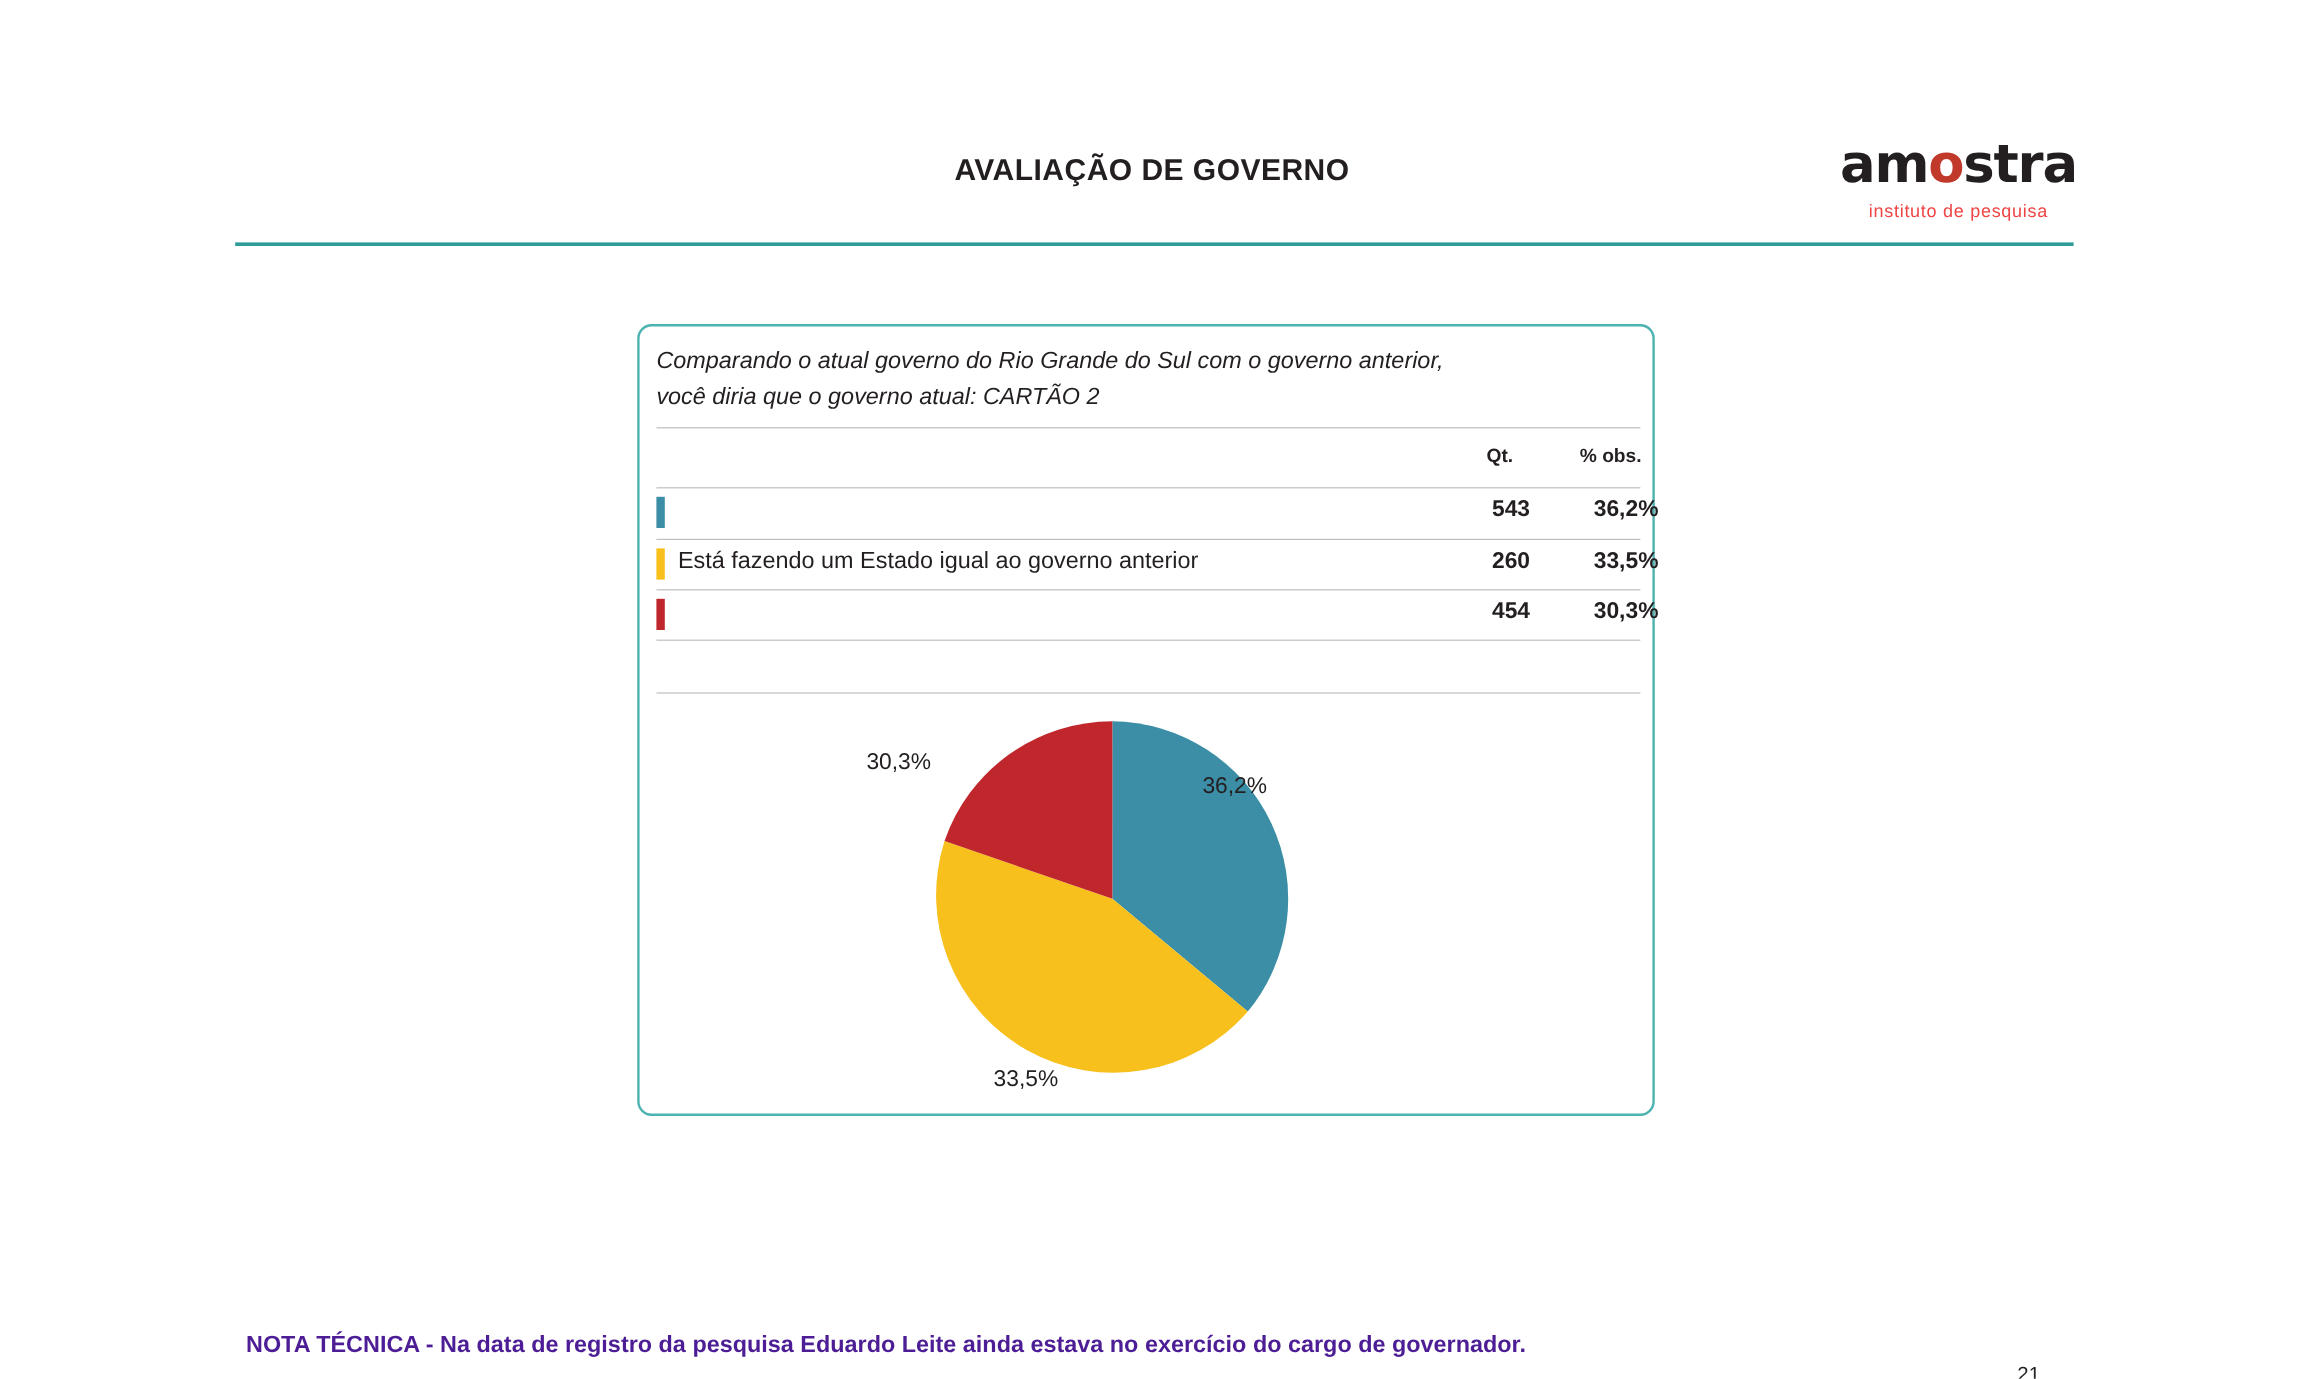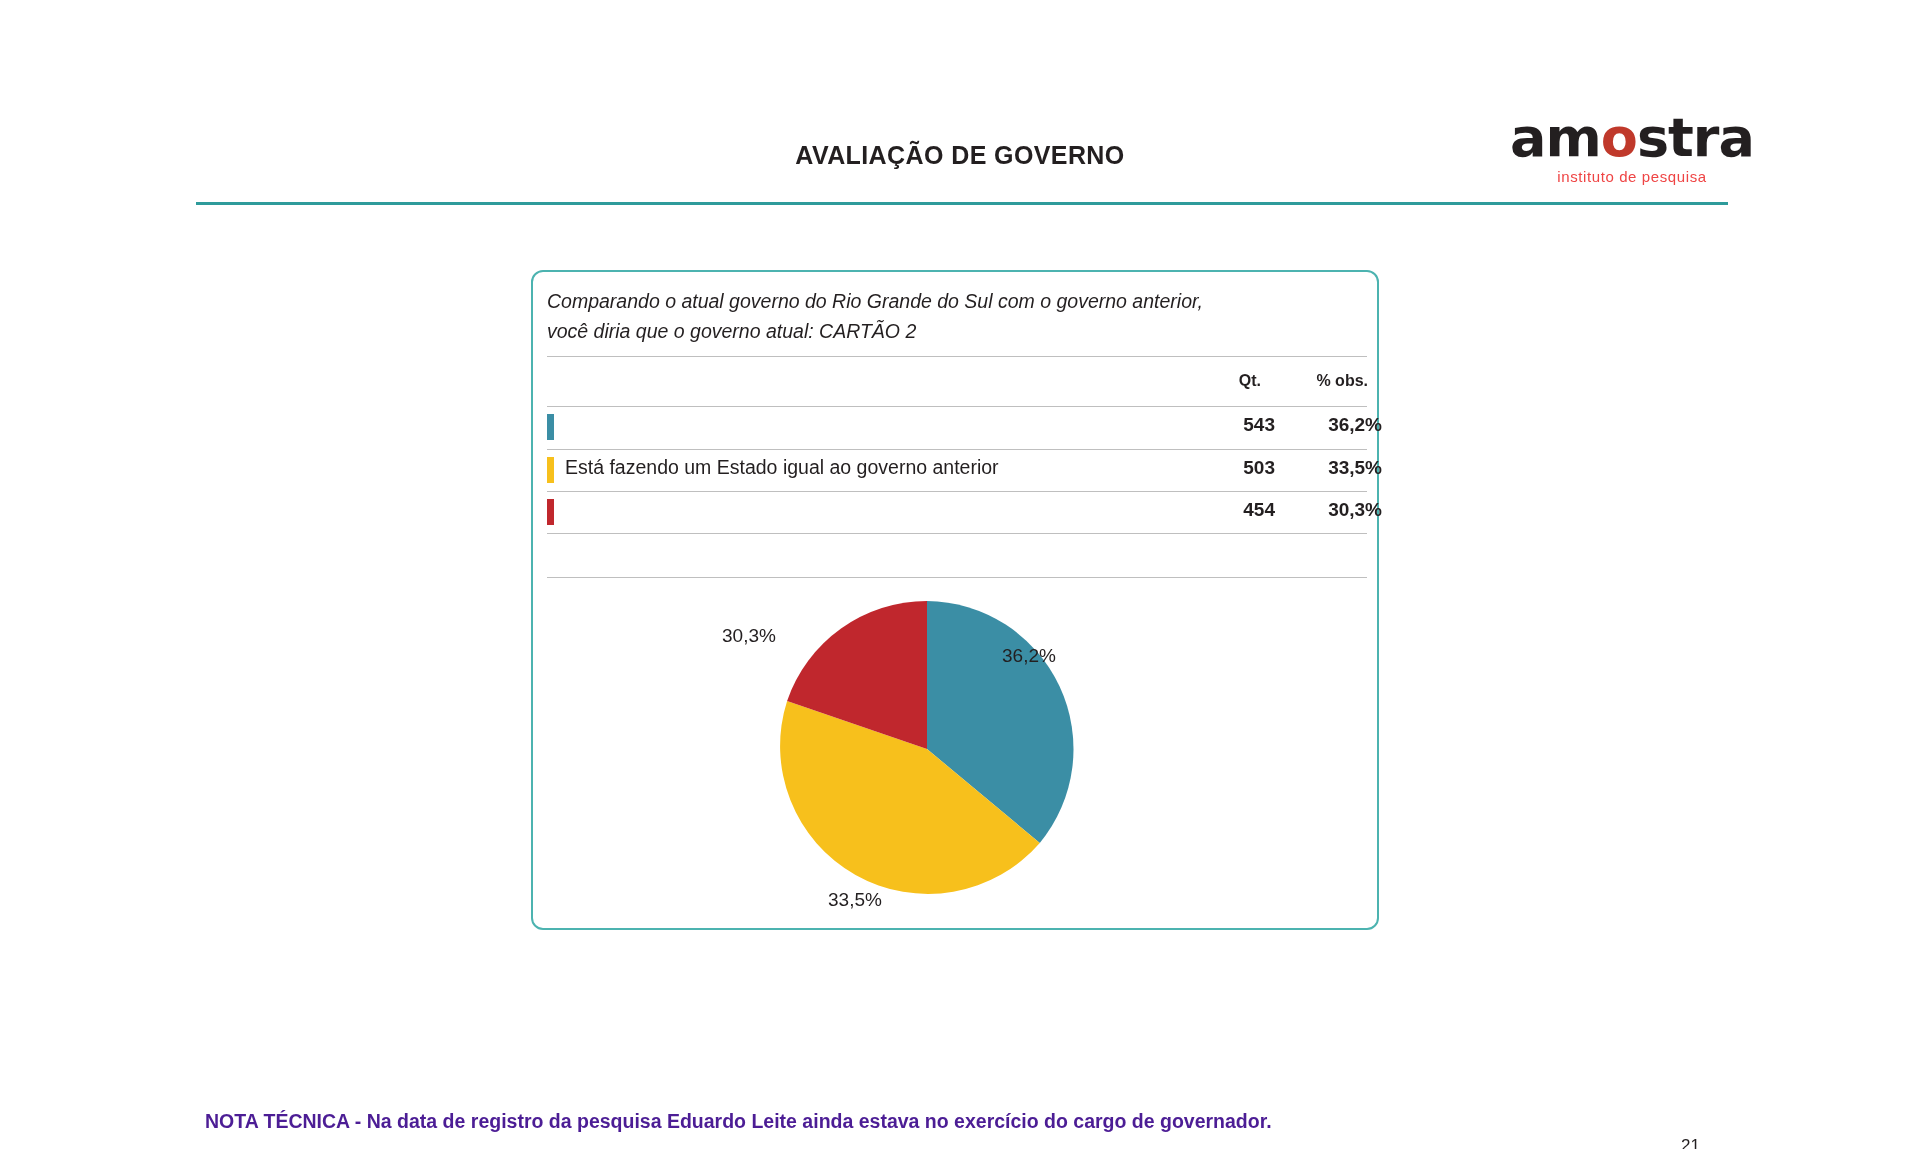--- a/index.html
+++ b/index.html
@@ -25,32 +25,31 @@
   .slide-title {
     position: absolute;
     top: 128px;
     left: 0;
     width: 1920px;
     text-align: center;
     font-size: 25px;
     font-weight: bold;
     letter-spacing: 0.4px;
     color: #231f20;
-    margin-top: 13px;
   }
   .logo {
     position: absolute;
     top: 110px;
     right: 148px;
     width: 280px;
     text-align: center;
   }
   .logo-word {
     font-family: "DejaVu Sans", sans-serif;
-    font-size: 54px;
+    font-size: 44px;
     font-weight: bold;
     letter-spacing: -1px;
     line-height: 56px;
     color: #231f20;
   }
   .logo-word .dot {
     color: #c0392b;
   }
   .logo-sub {
     font-size: 15px;
@@ -228,21 +227,21 @@
   <div class="row row-1">
     <div class="swatch" style="background:#3b8ea5"></div>
     <div class="row-qt">543</div>
     <div class="row-obs">36,2%</div>
   </div>
   <div class="sep sep-3"></div>
 
   <div class="row row-2">
     <div class="swatch" style="background:#f7c01c"></div>
     <div class="row-label">Está fazendo um Estado igual ao governo anterior</div>
-    <div class="row-qt">503</div>
+    <div class="row-qt">260</div>
     <div class="row-obs">33,5%</div>
   </div>
   <div class="sep sep-4"></div>
 
   <div class="row row-3">
     <div class="swatch" style="background:#c0272d"></div>
     <div class="row-qt">454</div>
     <div class="row-obs">30,3%</div>
   </div>
   <div class="sep sep-5"></div>

